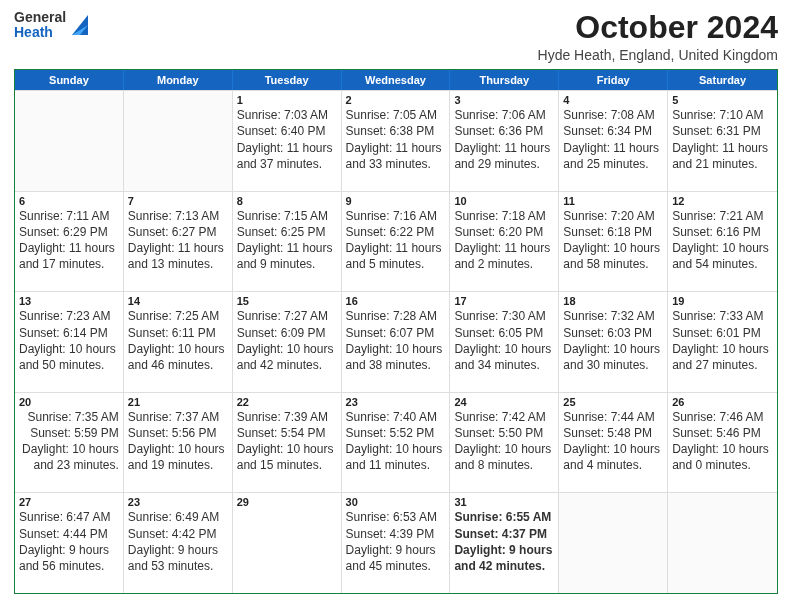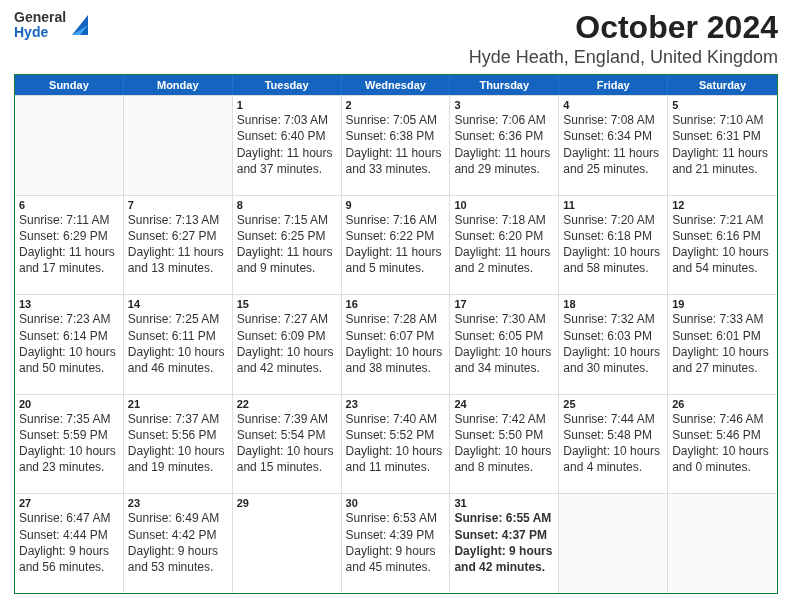--- a/index.html
+++ b/index.html
@@ -51,21 +51,21 @@
     .title-block {
       text-align: right;
     }
     .month-title {
       font-size: 32px;
       font-weight: bold;
       color: #222;
       line-height: 1.1;
     }
     .location {
-      font-size: 18px;
+      font-size: 14px;
       color: #444;
       margin-top: 2px;
     }
     .calendar {
       flex: 1;
       display: flex;
       flex-direction: column;
       border: 1px solid #15803d;
     }
     .cal-header-row {
@@ -116,21 +116,21 @@
     }
   </style>
 </head>
 <body>
 
 <div class="page">
   <div class="header">
     <div class="logo">
       <div class="logo-text">
         <span class="logo-general">General</span>
-        <span class="logo-blue">Hyde</span>
+        <span class="logo-blue">Heath</span>
       </div>
       <svg class="logo-icon" viewBox="0 0 20 28" xmlns="http://www.w3.org/2000/svg">
         <polygon points="2,24 18,4 18,24" fill="#1565c0"></polygon>
         <polygon points="2,24 18,14 10,24" fill="#42a5f5"></polygon>
       </svg>
     </div>
     <div class="title-block">
       <div class="month-title">October 2024</div>
       <div class="location">Hyde Heath, England, United Kingdom</div>
     </div>
@@ -265,21 +265,21 @@
           <div class="cal-cell">
             <div class="cell-day">19</div>
             <div class="cell-info" style="white-space: pre-line;">Sunrise: 7:33 AM
 Sunset: 6:01 PM
 Daylight: 10 hours and 27 minutes.</div>
           </div>
         </div>
         <div class="cal-row">
           <div class="cal-cell">
             <div class="cell-day">20</div>
-            <div class="cell-info" style="white-space: pre-line;">Sunrise: 7:35 AM
+            <div class="cell-info" style="white-space: pre-line; text-align: right;">Sunrise: 7:35 AM
 Sunset: 5:59 PM
 Daylight: 10 hours and 23 minutes.</div>
           </div>
           <div class="cal-cell">
             <div class="cell-day">21</div>
             <div class="cell-info" style="white-space: pre-line;">Sunrise: 7:37 AM
 Sunset: 5:56 PM
 Daylight: 10 hours and 19 minutes.</div>
           </div>
           <div class="cal-cell">

